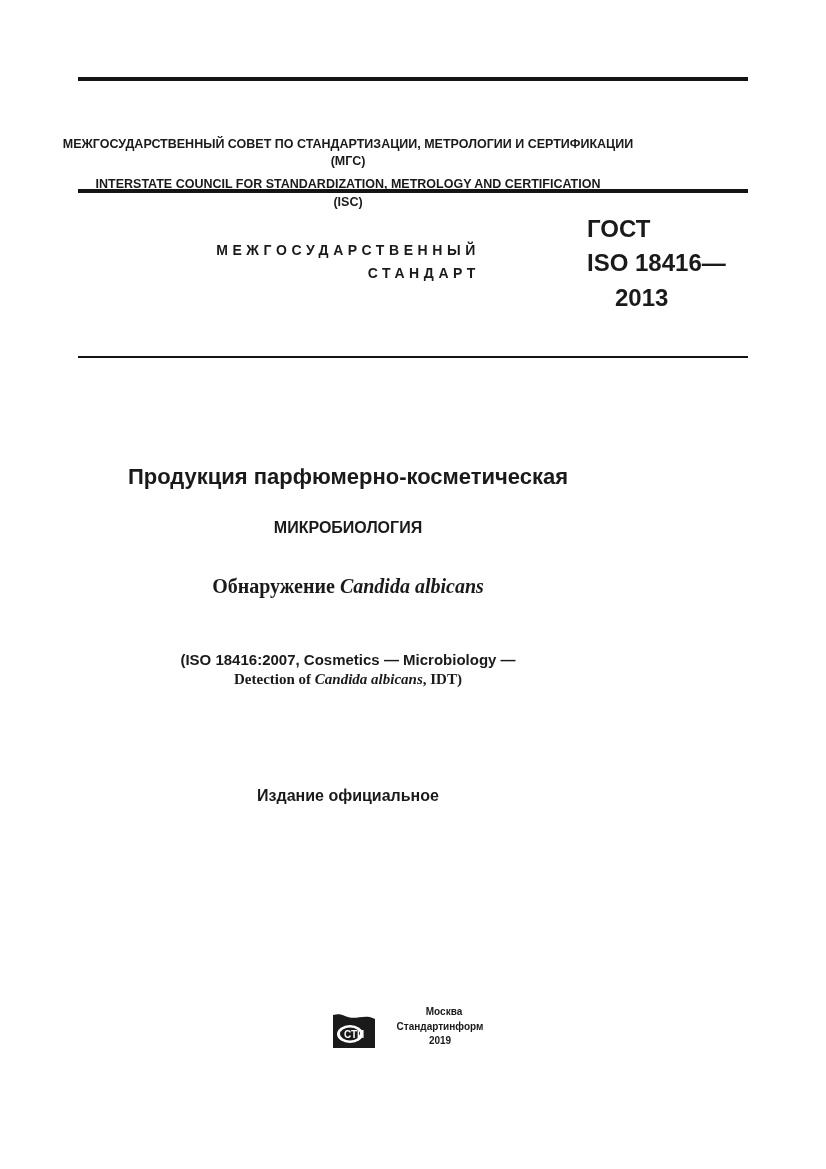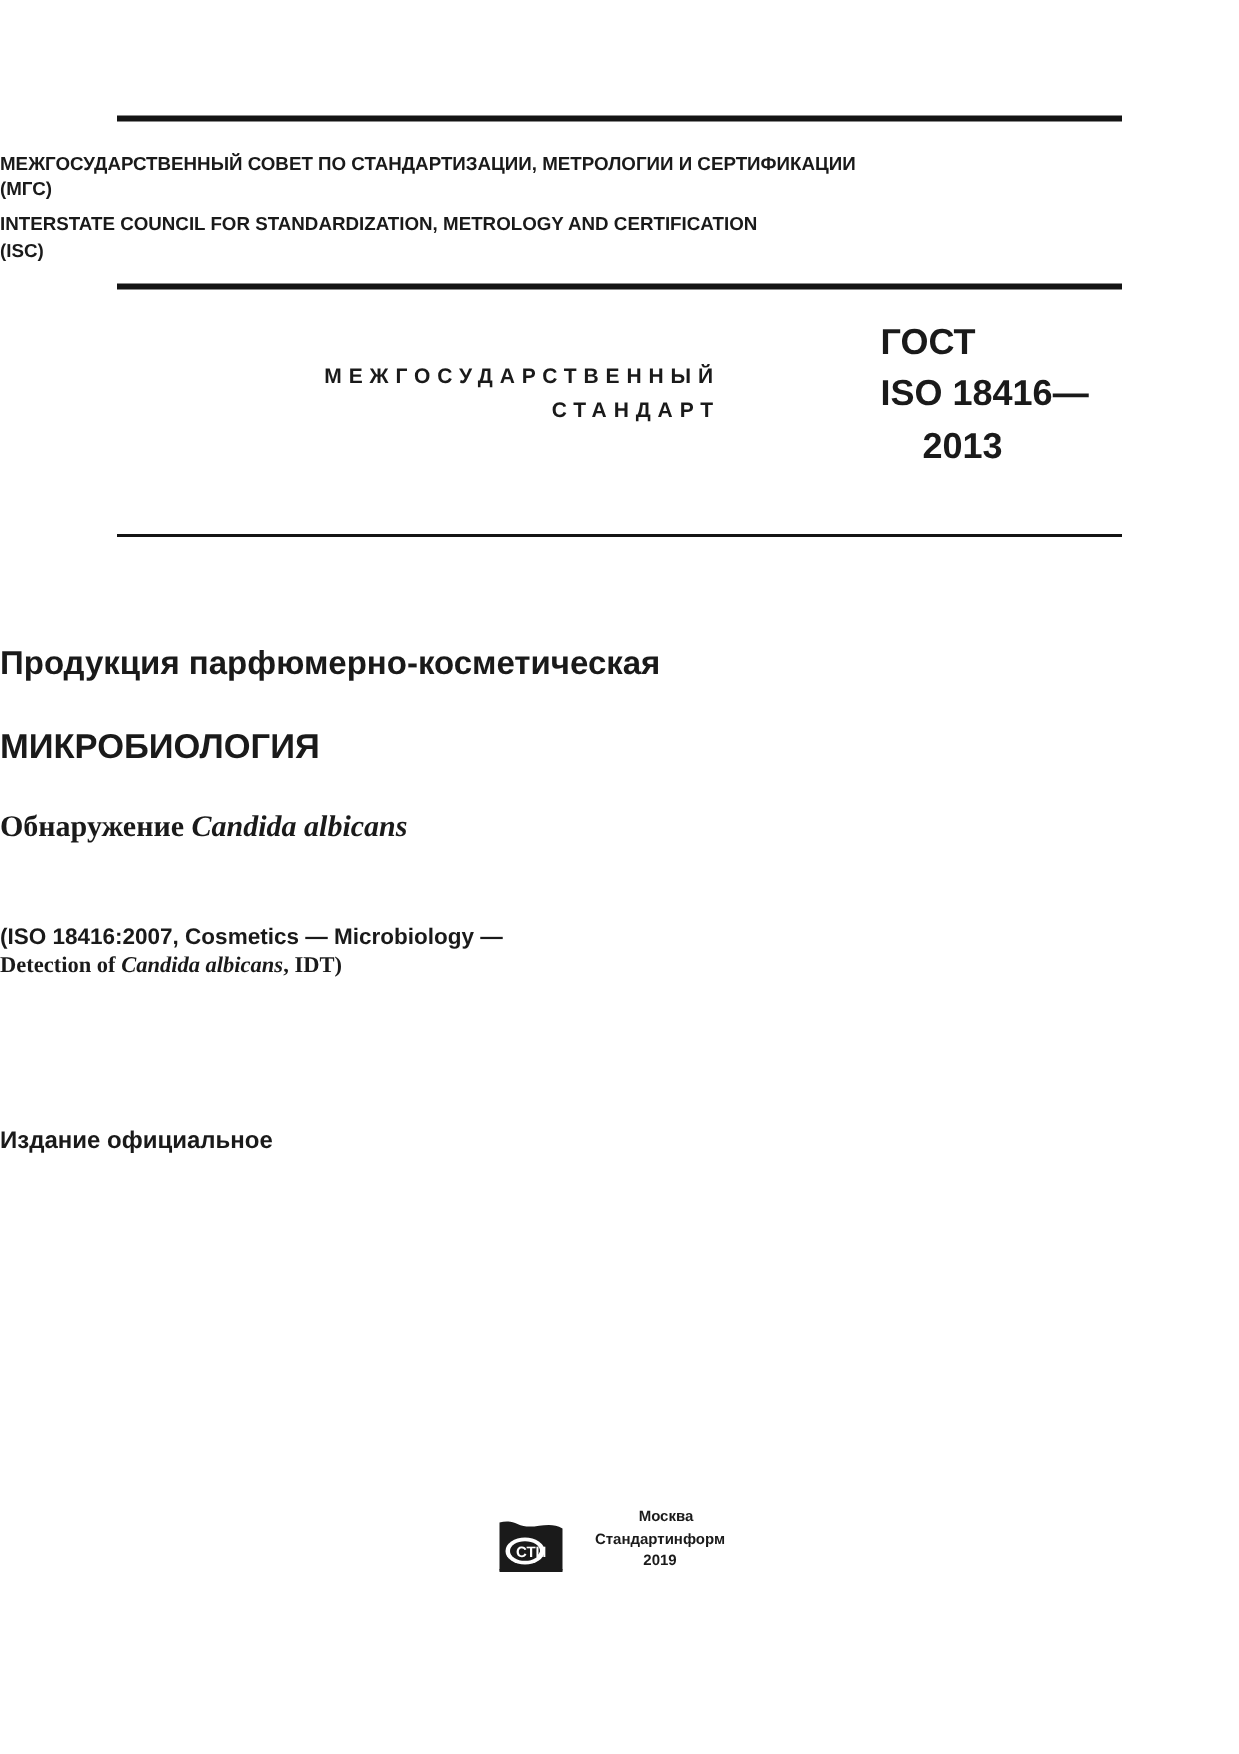--- a/index.html
+++ b/index.html
@@ -2,26 +2,26 @@
 <html><head>
 <meta charset="utf-8">
 <style>
   html, body { margin: 0; padding: 0; background: #ffffff; }
   body { width: 826px; height: 1169px; position: relative; overflow: hidden;
          font-family: "Liberation Sans", sans-serif; color: #1a1a1a; }
   .abs { position: absolute; }
   .rule { position: absolute; left: 78px; width: 670px; background: #141414; }
   .rule.thick { height: 4px; }
   .rule.thin { height: 2px; }
-  .center { left: 0; width: 696px; }
+  .center { text-align: center; left: 0; width: 696px; margin-top: 35px; }
   .council { font-weight: bold; font-size: 12.5px; line-height: 16px; }
   .std-label { font-weight: bold; font-size: 14px; letter-spacing: 4.6px; text-align: right; line-height: 23px; }
   .gost { font-weight: bold; font-size: 24px; line-height: 30px; left: 587px; }
   .title1 { font-weight: bold; font-size: 22px; }
-  .title2 { font-weight: bold; font-size: 23px; }
+  .title2 { font-weight: bold; font-size: 16px; }
   .title3 { font-weight: bold; font-size: 20px; }
   .orig { font-weight: bold; font-size: 15px; line-height: 19px; }
   .edition { font-weight: bold; font-size: 16px; }
   .pub { font-weight: bold; font-size: 10px; line-height: 12px; text-align: center; }
   i { font-style: italic; }
 </style>
 </head>
 <body>
 
 <div class="rule thick" style="top:77px;"></div>

